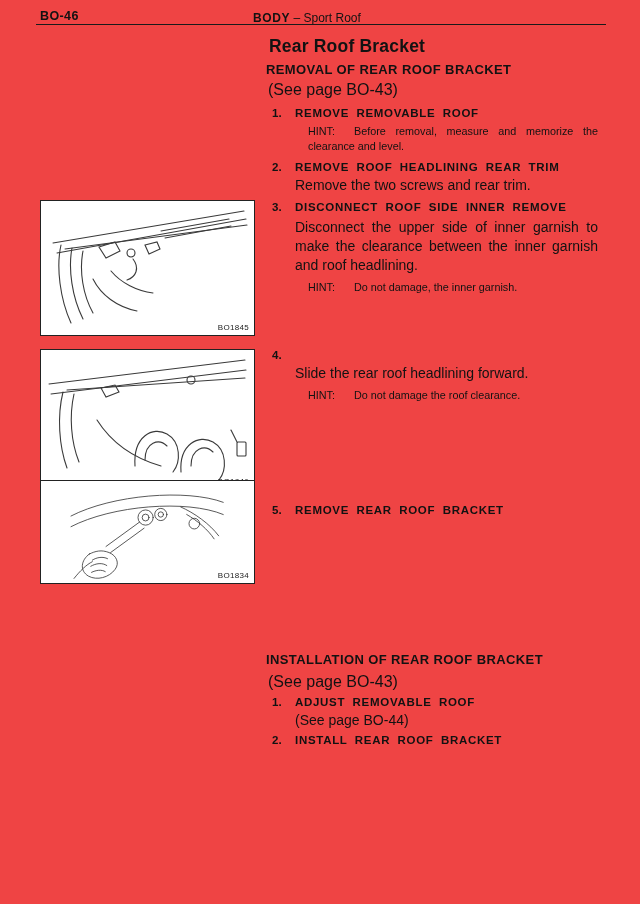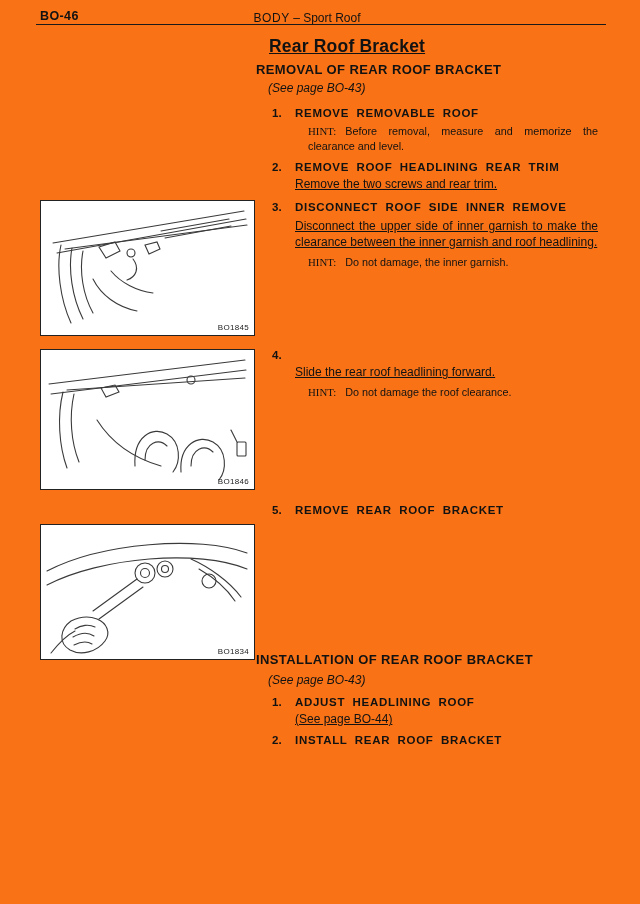--- a/index.html
+++ b/index.html
@@ -1,50 +1,50 @@
 <!DOCTYPE html>
 <html><head>
 <meta charset="utf-8">
 <style>
   html,body { margin:0; padding:0; background:#e8e8e8; }
   .page {
     position:relative;
     width:640px; height:904px;
     margin:0 auto;
-    background:#f97316;
+    background:#ef4444;
     font-family:"Liberation Sans", sans-serif;
     color:#121212;
     overflow:hidden;
   }
 
   
   .hdr-left  { position:absolute; left:40px; top:9px; font-size:12.5px; font-weight:bold; letter-spacing:0.4px; }
   .hdr-center{ position:absolute; left:0; right:40px; top:11px; text-align:center; font-size:12px; }
-  .hdr-center .b { font-weight:normal; letter-spacing:0.6px;margin-left:14px; }
+  .hdr-center .b { font-weight:bold; letter-spacing:0.6px;margin-left:14px; }
   .hdr-rule  { position:absolute; left:36px; right:34px; top:24px; border-top:1.6px solid #1a1a1a; height:0; }
 
   
-  .page-title { position:absolute; left:269px; top:36px; font-size:17.5px; font-weight:bold; letter-spacing:0.2px;text-decoration:underline; }
-  .sec-head   { position:absolute; left:256px; font-size:13px; font-weight:bold; letter-spacing:0.4px; }
-  .see-page   { position:absolute; left:268px; font-size:12px;font-style:italic; }
+  .page-title { position:absolute; left:269px; top:36px; font-size:17.5px; font-weight:bold; letter-spacing:0.2px; }
+  .sec-head   { position:absolute; left:266px; font-size:13px; font-weight:bold; letter-spacing:0.4px; }
+  .see-page   { position:absolute; left:268px; font-size:16px; }
 
   
   .step { position:absolute; left:272px; width:332px; }
   .step-head { display:flex; font-weight:bold; font-size:11.5px; letter-spacing:0.7px; word-spacing:3.5px; }
   .step-num  { flex:0 0 23px; letter-spacing:0; word-spacing:0; }
-  .step-body { margin:5px 0 0 23px; width:303px; font-size:12px; line-height:1.35; text-align:justify;text-decoration:underline; }
+  .step-body { margin:5px 0 0 23px; width:303px; font-size:14px; line-height:1.35; text-align:justify; }
   .step-body.plain { text-align:left; margin-top:3px; }
   .step-hint { margin:5px 0 0 36px; width:290px; font-size:10.8px; line-height:1.35; text-align:justify; }
-  .hint-label{ padding-right:9px;font-family:Liberation Serif, serif; }
+  .hint-label{ padding-right:19px; }
 
   
   .figure { position:absolute; left:40px; width:215px; border:1.2px solid #222; background:#fff; box-sizing:border-box; }
   .fig-1 { top:200px; height:136px; }
   .fig-2 { top:349px; height:141px; }
-  .fig-3 { top:524px; height:136px; }
+  .fig-3 { top:480px; height:104px; }
   .figure svg { display:block; width:100%; height:100%; }
   .fig-code { position:absolute; right:5px; bottom:3px; font-size:8px; letter-spacing:0.3px; color:#222; }
 </style>
 </head>
 <body>
 
 <div class="page">
 
   <div class="hdr-left">BO-46</div>
   <div class="hdr-center">
@@ -164,21 +164,21 @@
     </svg>
     <span class="fig-code">BO1834</span>
   </div>
 
   <div class="sec-head" style="top:652px">INSTALLATION OF REAR ROOF BRACKET</div>
   <div class="see-page" style="top:673px">(See page BO-43)</div>
 
   <div class="step" style="top:696px">
     <div class="step-head">
       <span class="step-num">1.</span>
-      <span class="step-title">ADJUST HEADLINING ROOF</span>
+      <span class="step-title">ADJUST REMOVABLE ROOF</span>
     </div>
     <p class="step-body plain">(See page BO-44)</p>
   </div>
 
   <div class="step" style="top:734px">
     <div class="step-head">
       <span class="step-num">2.</span>
       <span class="step-title">INSTALL REAR ROOF BRACKET</span>
     </div>
   </div>

